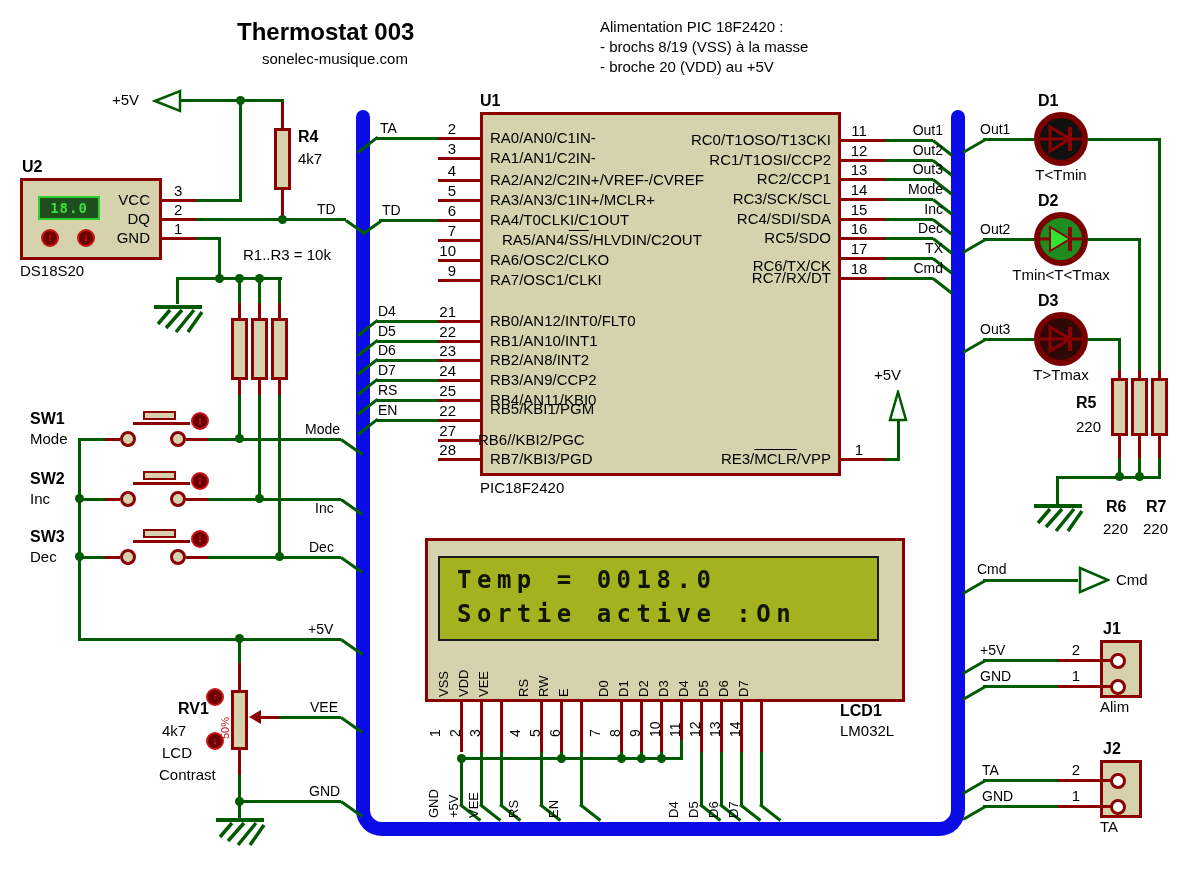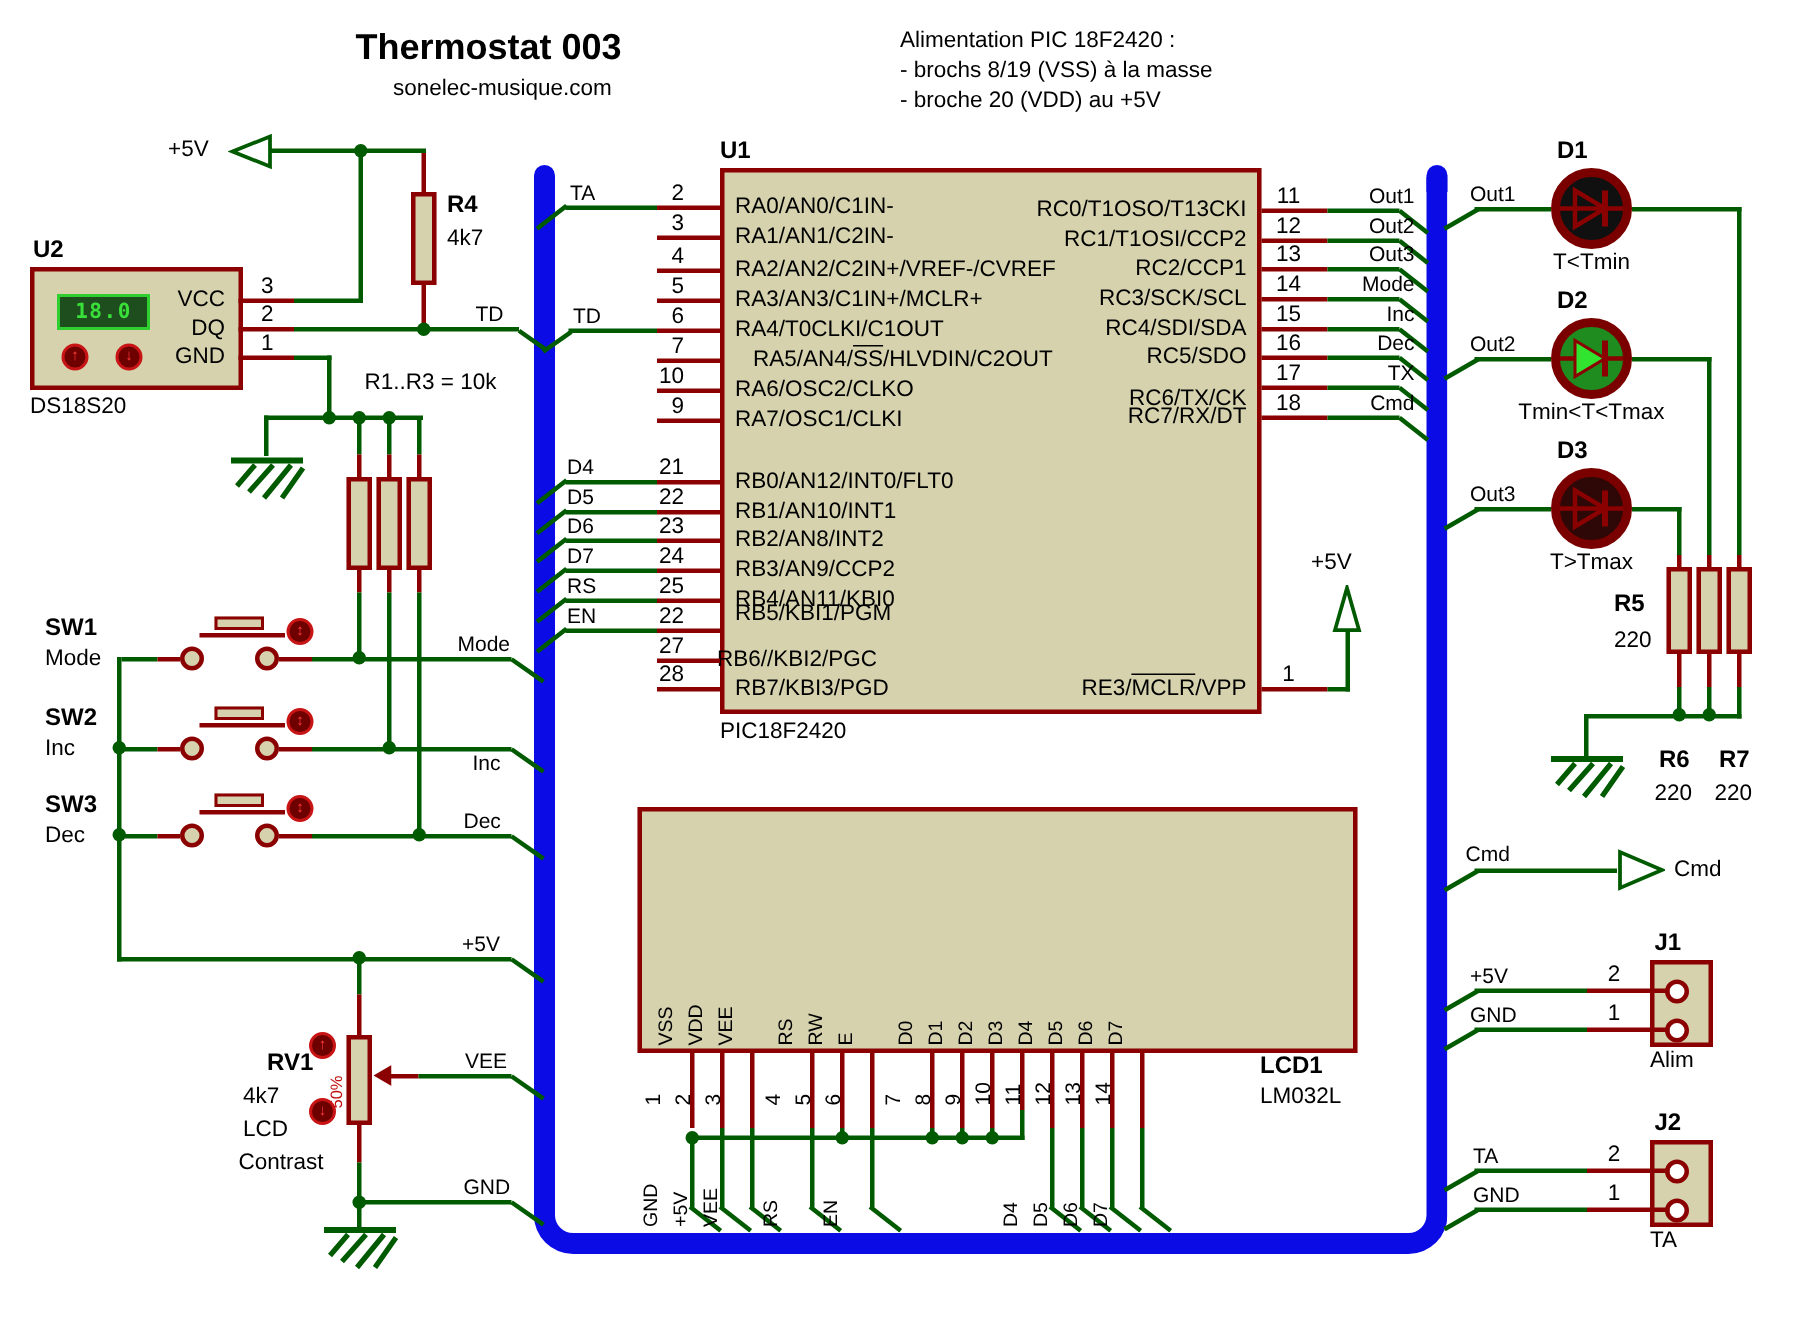--- a/index.html
+++ b/index.html
@@ -335,20 +335,24 @@
   <div class="wh" style="left:241px;top:800px;width:100px"></div>
   <div class="dg" style="left:341px;top:800px;width:26px;transform:rotate(35deg)"></div>
   <div class="t t14" style="left:309px;top:783px">GND</div>
   <div class="wv" style="left:238px;top:800px;height:18px"></div>
   <svg style="position:absolute;left:214px;top:816px" width="52" height="34">
     <path d="M2 4 H50" stroke="#005A00" stroke-width="4"></path>
     <path d="M18 7 L6 21 M30 7 L14 25 M42 7 L24 29 M50 9 L36 29" stroke="#005A00" stroke-width="3.5" fill="none"></path>
   </svg>
 
   <div class="comp" style="left:425px;top:538px;width:474px;height:158px"></div>
+  <div class="lcdscreen" style="left:438px;top:556px;width:420px;height:81px;padding-left:17px">
+    <div style="margin-top:8px">Temp = 0018.0</div>
+    <div style="margin-top:6px">Sortie active :On</div>
+  </div>
   <div class="t b" style="left:840px;top:702px">LCD1</div>
   <div class="t" style="left:840px;top:722px">LM032L</div>
 
   <div class="rl" style="left:451px;top:682px">VSS</div>
   <div class="rl" style="left:471px;top:682px">VDD</div>
   <div class="rl" style="left:491px;top:682px">VEE</div>
   <div class="rl" style="left:531px;top:682px">RS</div>
   <div class="rl" style="left:551px;top:682px">RW</div>
   <div class="rl" style="left:571px;top:682px">E</div>
   <div class="rl" style="left:611px;top:682px">D0</div>

